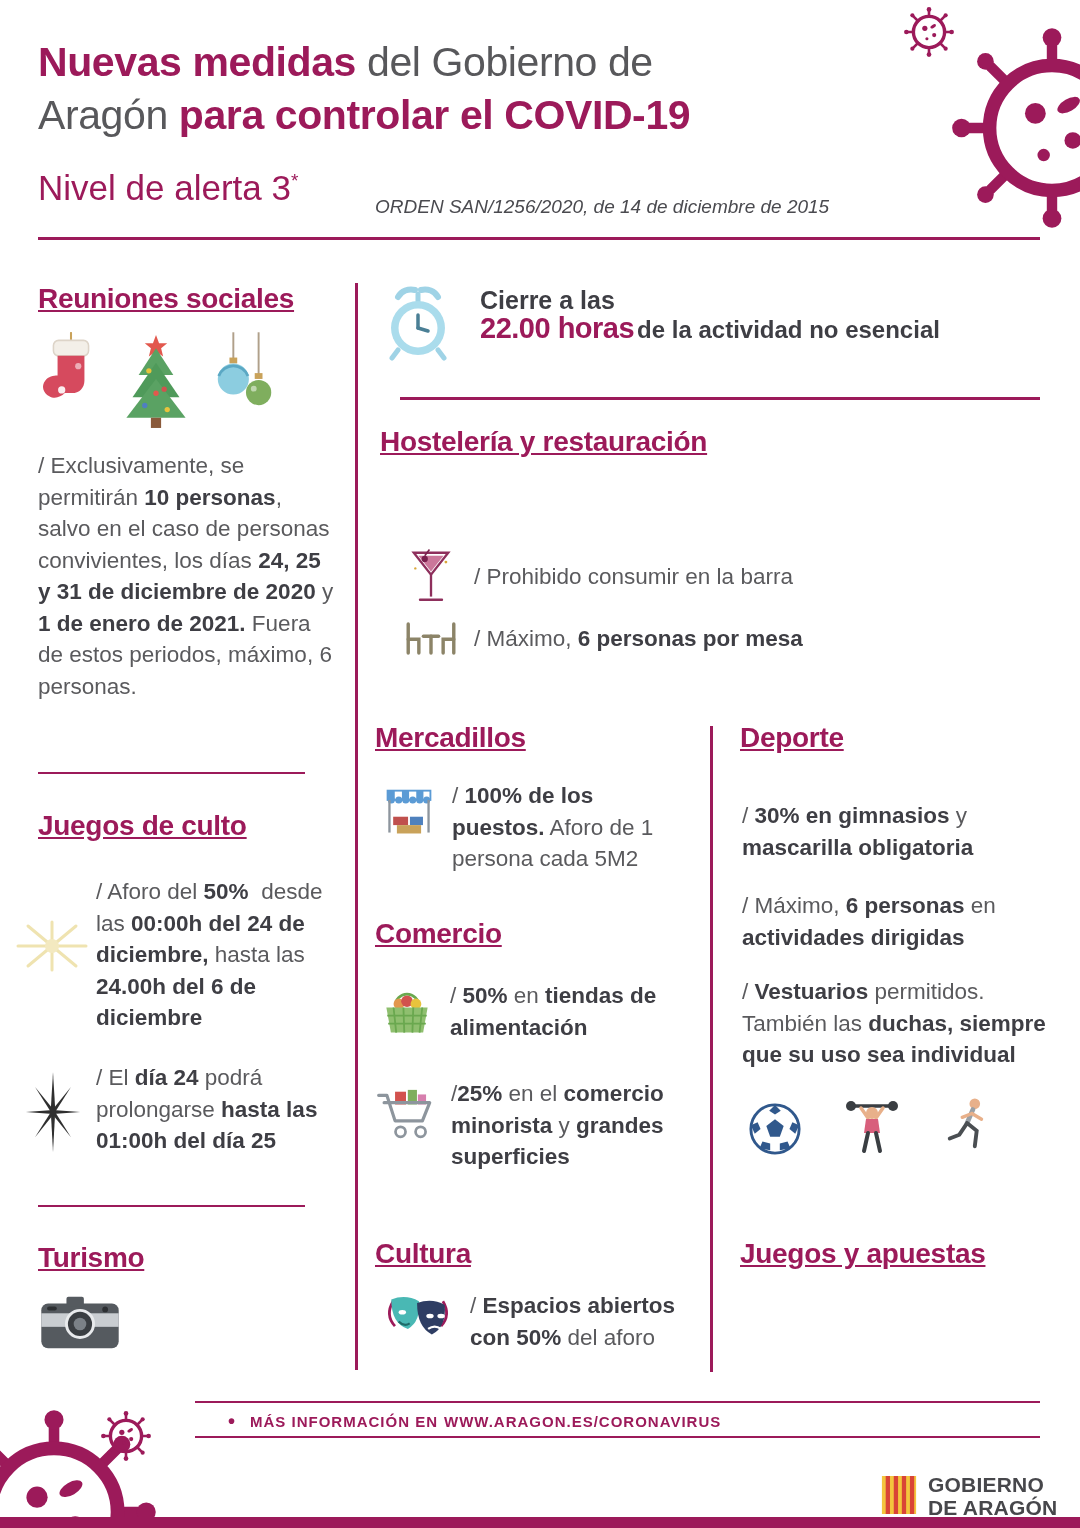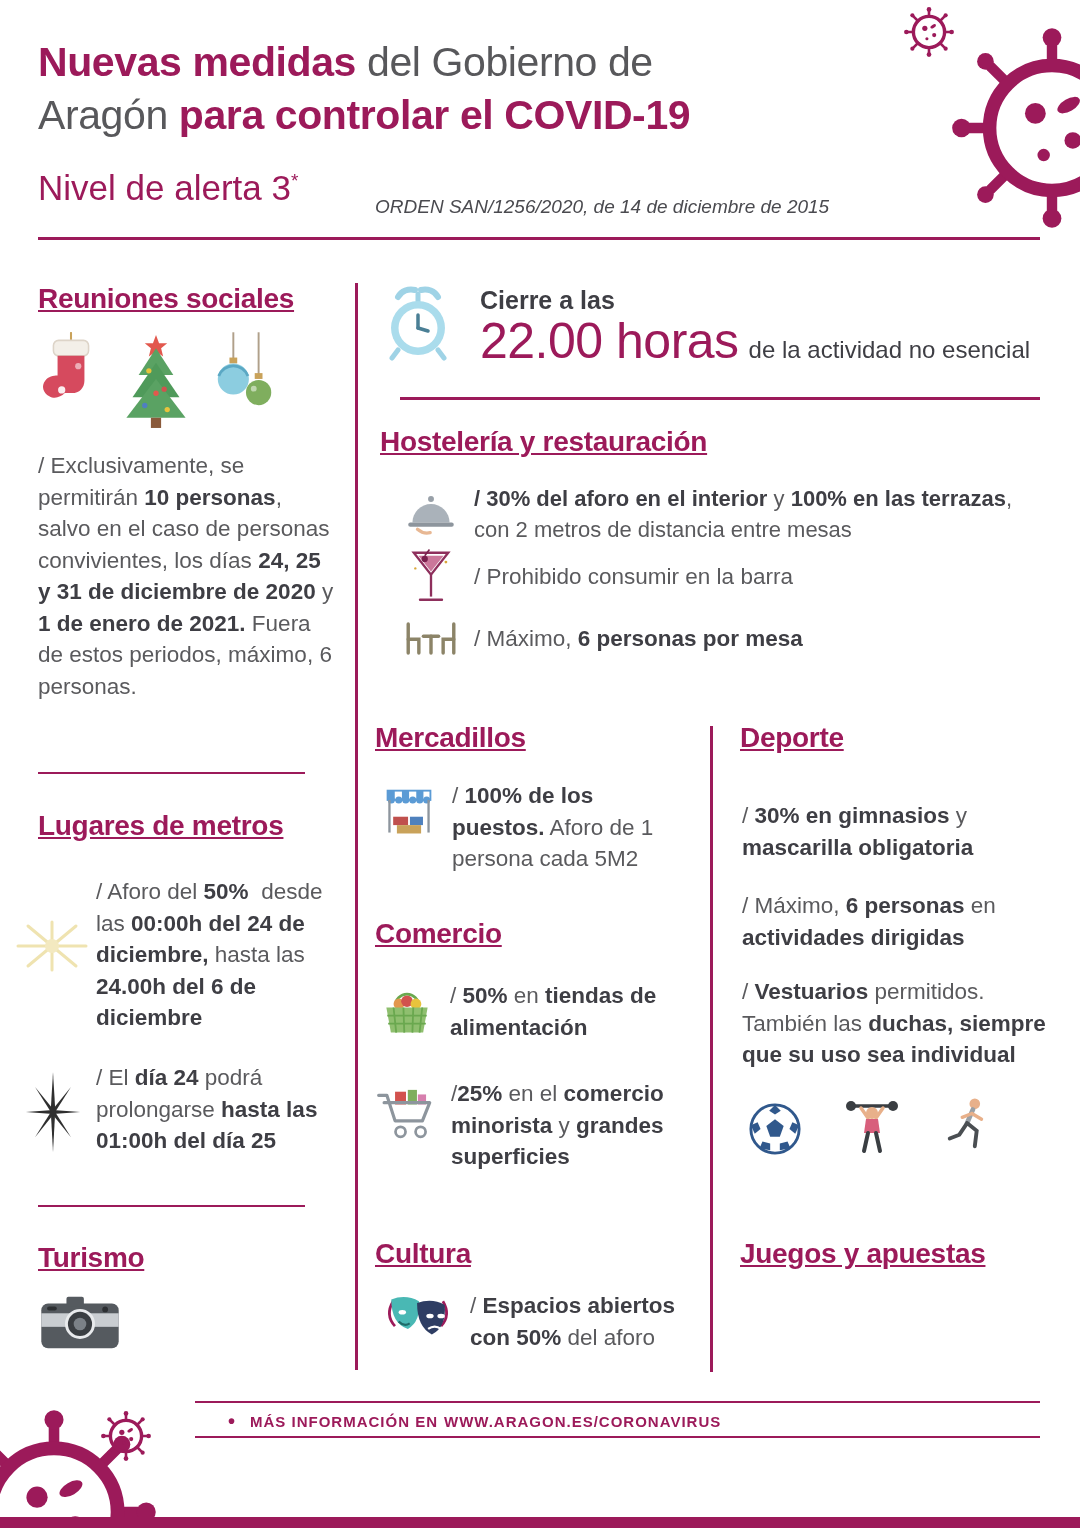--- a/index.html
+++ b/index.html
@@ -16,22 +16,22 @@
 .order{font-size:19px;font-style:italic;font-weight:500;color:#4a4a4f;}
 .sec-title{font-size:28px;font-weight:800;color:var(--maroon);letter-spacing:-0.3px;text-decoration:underline;}
 .txt{font-size:22.5px;line-height:1.4;}
 .txt b{color:var(--bold);}
 .item{display:flex;align-items:center;}
 .item.top{align-items:flex-start;}
 .icon-col{flex:0 0 58px;display:flex;justify-content:center;margin-right:14px;}
 .virus{color:var(--maroon);}
 .closure-intro{font-size:25px;font-weight:700;color:var(--bold);}
 .closure-line{display:flex;align-items:baseline;}
-.closure-time{font-size:50px;font-weight:400;color:var(--maroon);letter-spacing:-0.5px;text-align:center;}
-.closure-suffix{font-size:24px;font-weight:400;color:var(--bold);margin-left:10px;}
+.closure-time{font-size:29px;font-weight:700;color:var(--maroon);letter-spacing:-0.5px;text-align:center;}
+.closure-suffix{font-size:24px;font-weight:700;color:var(--bold);margin-left:3px;}
 .xmas-row{display:flex;align-items:flex-start;gap:16px;}
 .sports-row{display:flex;align-items:flex-end;gap:40px;}
 .foot-info{font-size:15px;letter-spacing:1px;color:var(--maroon);font-weight:600;display:flex;align-items:center;}
 .foot-info .bullet{font-size:20px;margin-right:14px;line-height:1;}
 .foot-link{font-weight:800;margin-left:6px;}
 .logo{display:flex;align-items:center;}
 .logo-text{margin-left:10px;font-size:21px;font-weight:800;color:#47474b;line-height:1.08;letter-spacing:0.2px;}
 </style>
 </head>
 <body>
@@ -300,21 +300,21 @@
         </svg></span>
     <span><svg width="70" height="90">
           <use href="#ornaments"></use>
         </svg></span>
   </div>
 
   <p class="abs txt" style="left:38px;top:450px;width:296px">/ Exclusivamente, se permitirán <b>10 personas</b>, salvo en el caso de personas convivientes, los días <b>24, 25 y 31 de diciembre de 2020</b> y <b>1 de enero de 2021.</b> Fuera de estos periodos, máximo, 6 personas.</p>
 
   <div class="abs rule" style="left:38px;top:772px;width:267px;height:2px"></div>
 
-  <h2 class="abs sec-title" style="left:38px;top:810px">Lugares de metros</h2>
+  <h2 class="abs sec-title" style="left:38px;top:810px">Juegos de culto</h2>
 
   <div class="abs" style="left:12px;top:906px">
     <svg width="80" height="80">
         <use href="#sunrays"></use>
       </svg>
   </div>
   <p class="abs txt" style="left:96px;top:876px;width:242px">/ Aforo del <b>50%</b>&nbsp; desde las <b>00:00h del 24 de diciembre,</b> hasta las <b>24.00h del 6 de diciembre</b></p>
 
   <div class="abs" style="left:24px;top:1072px">
     <svg width="58" height="80">
@@ -343,28 +343,20 @@
   <div class="abs closure-intro" style="left:480px;top:286px">Cierre a las</div>
   <div class="abs closure-line" style="left:480px;top:312px">
     <span class="closure-time">22.00 horas</span>
     <span class="closure-suffix">de la actividad no esencial</span>
   </div>
 
   <div class="abs rule" style="left:400px;top:397px;width:640px;height:2.5px"></div>
 
   <h2 class="abs sec-title" style="left:380px;top:426px">Hostelería y restauración</h2>
 
-  <div class="abs item" style="left:402px;top:484px;width:638px">
-    <span class="icon-col">
-        <svg width="54" height="46">
-          <use href="#cloche"></use>
-        </svg>
-      </span>
-    <p class="txt" style="width:566px;font-size:22px"><b>/ 30% del aforo en el interior</b> y <b>100% en las terrazas</b>, con 2 metros de distancia entre mesas</p>
-  </div>
 
   <div class="abs item" style="left:402px;top:548px;width:638px">
     <span class="icon-col">
         <svg width="44" height="58">
           <use href="#cocktail"></use>
         </svg>
       </span>
     <p class="txt" style="width:566px">/ Prohibido consumir en la barra</p>
   </div>
 
@@ -454,16 +446,25 @@
     <svg class="virus" width="212" height="212">
         <use href="#virus"></use>
       </svg>
   </div>
   <div class="abs" style="left:100px;top:1410px">
     <svg class="virus" width="52" height="52">
         <use href="#virus"></use>
       </svg>
   </div>
 
+  <div class="abs logo" style="left:880px;top:1474px">
+    <span><svg width="38" height="42">
+          <use href="#aragon-flag"></use>
+        </svg></span>
+    <span class="logo-text">
+      <span style="display:block">GOBIERNO</span>
+      <span style="display:block">DE ARAGÓN</span>
+    </span>
+  </div>
 
   <div class="abs rule" style="left:0;top:1517px;width:1080px;height:11px"></div>
 
 </div>
 
 </body></html>

